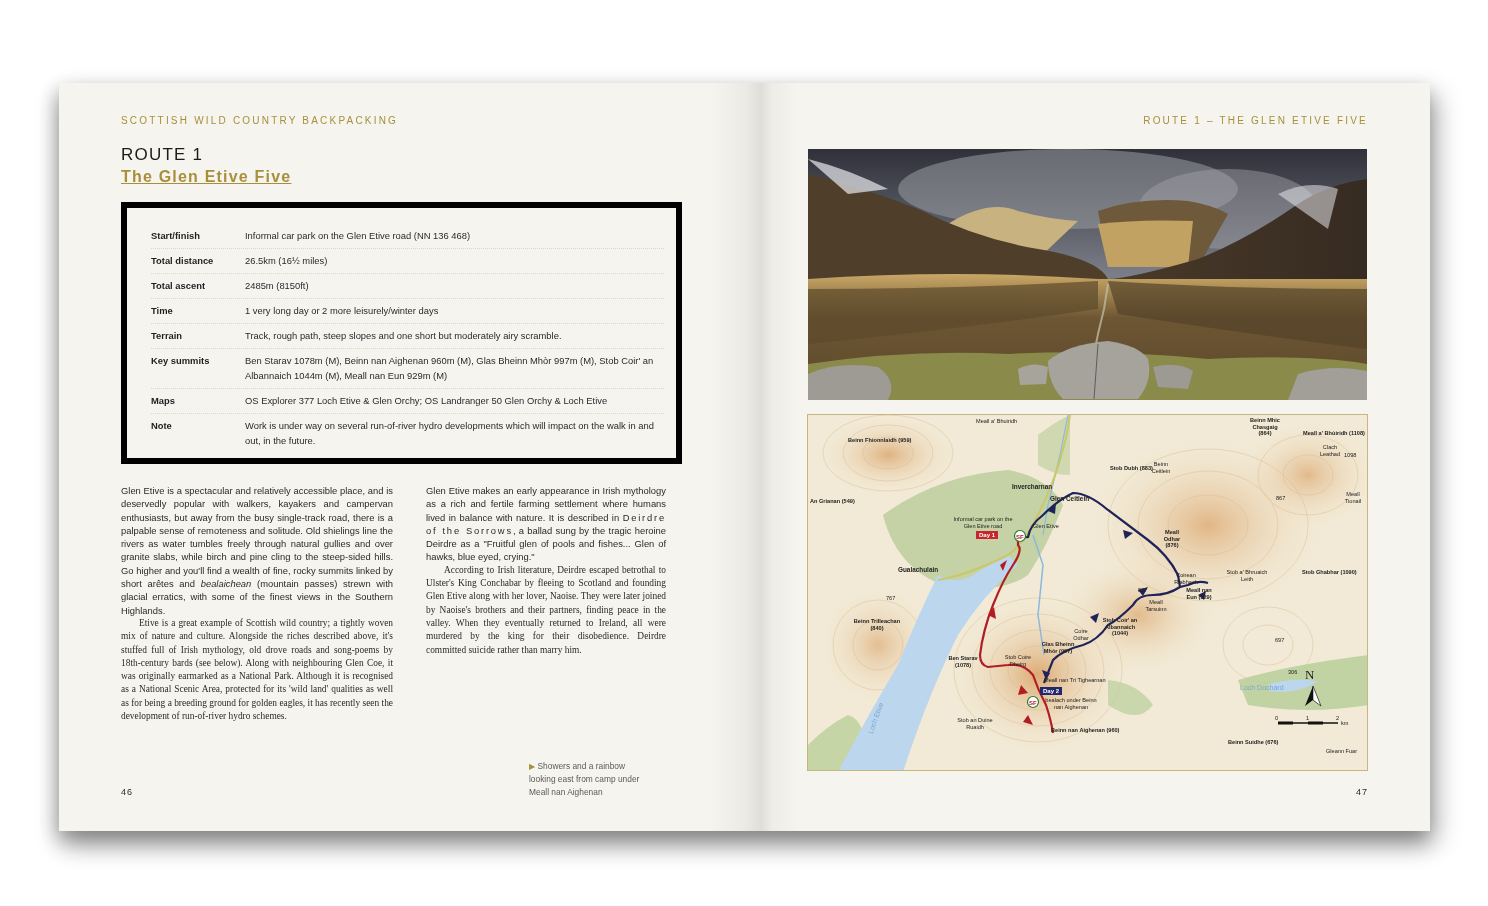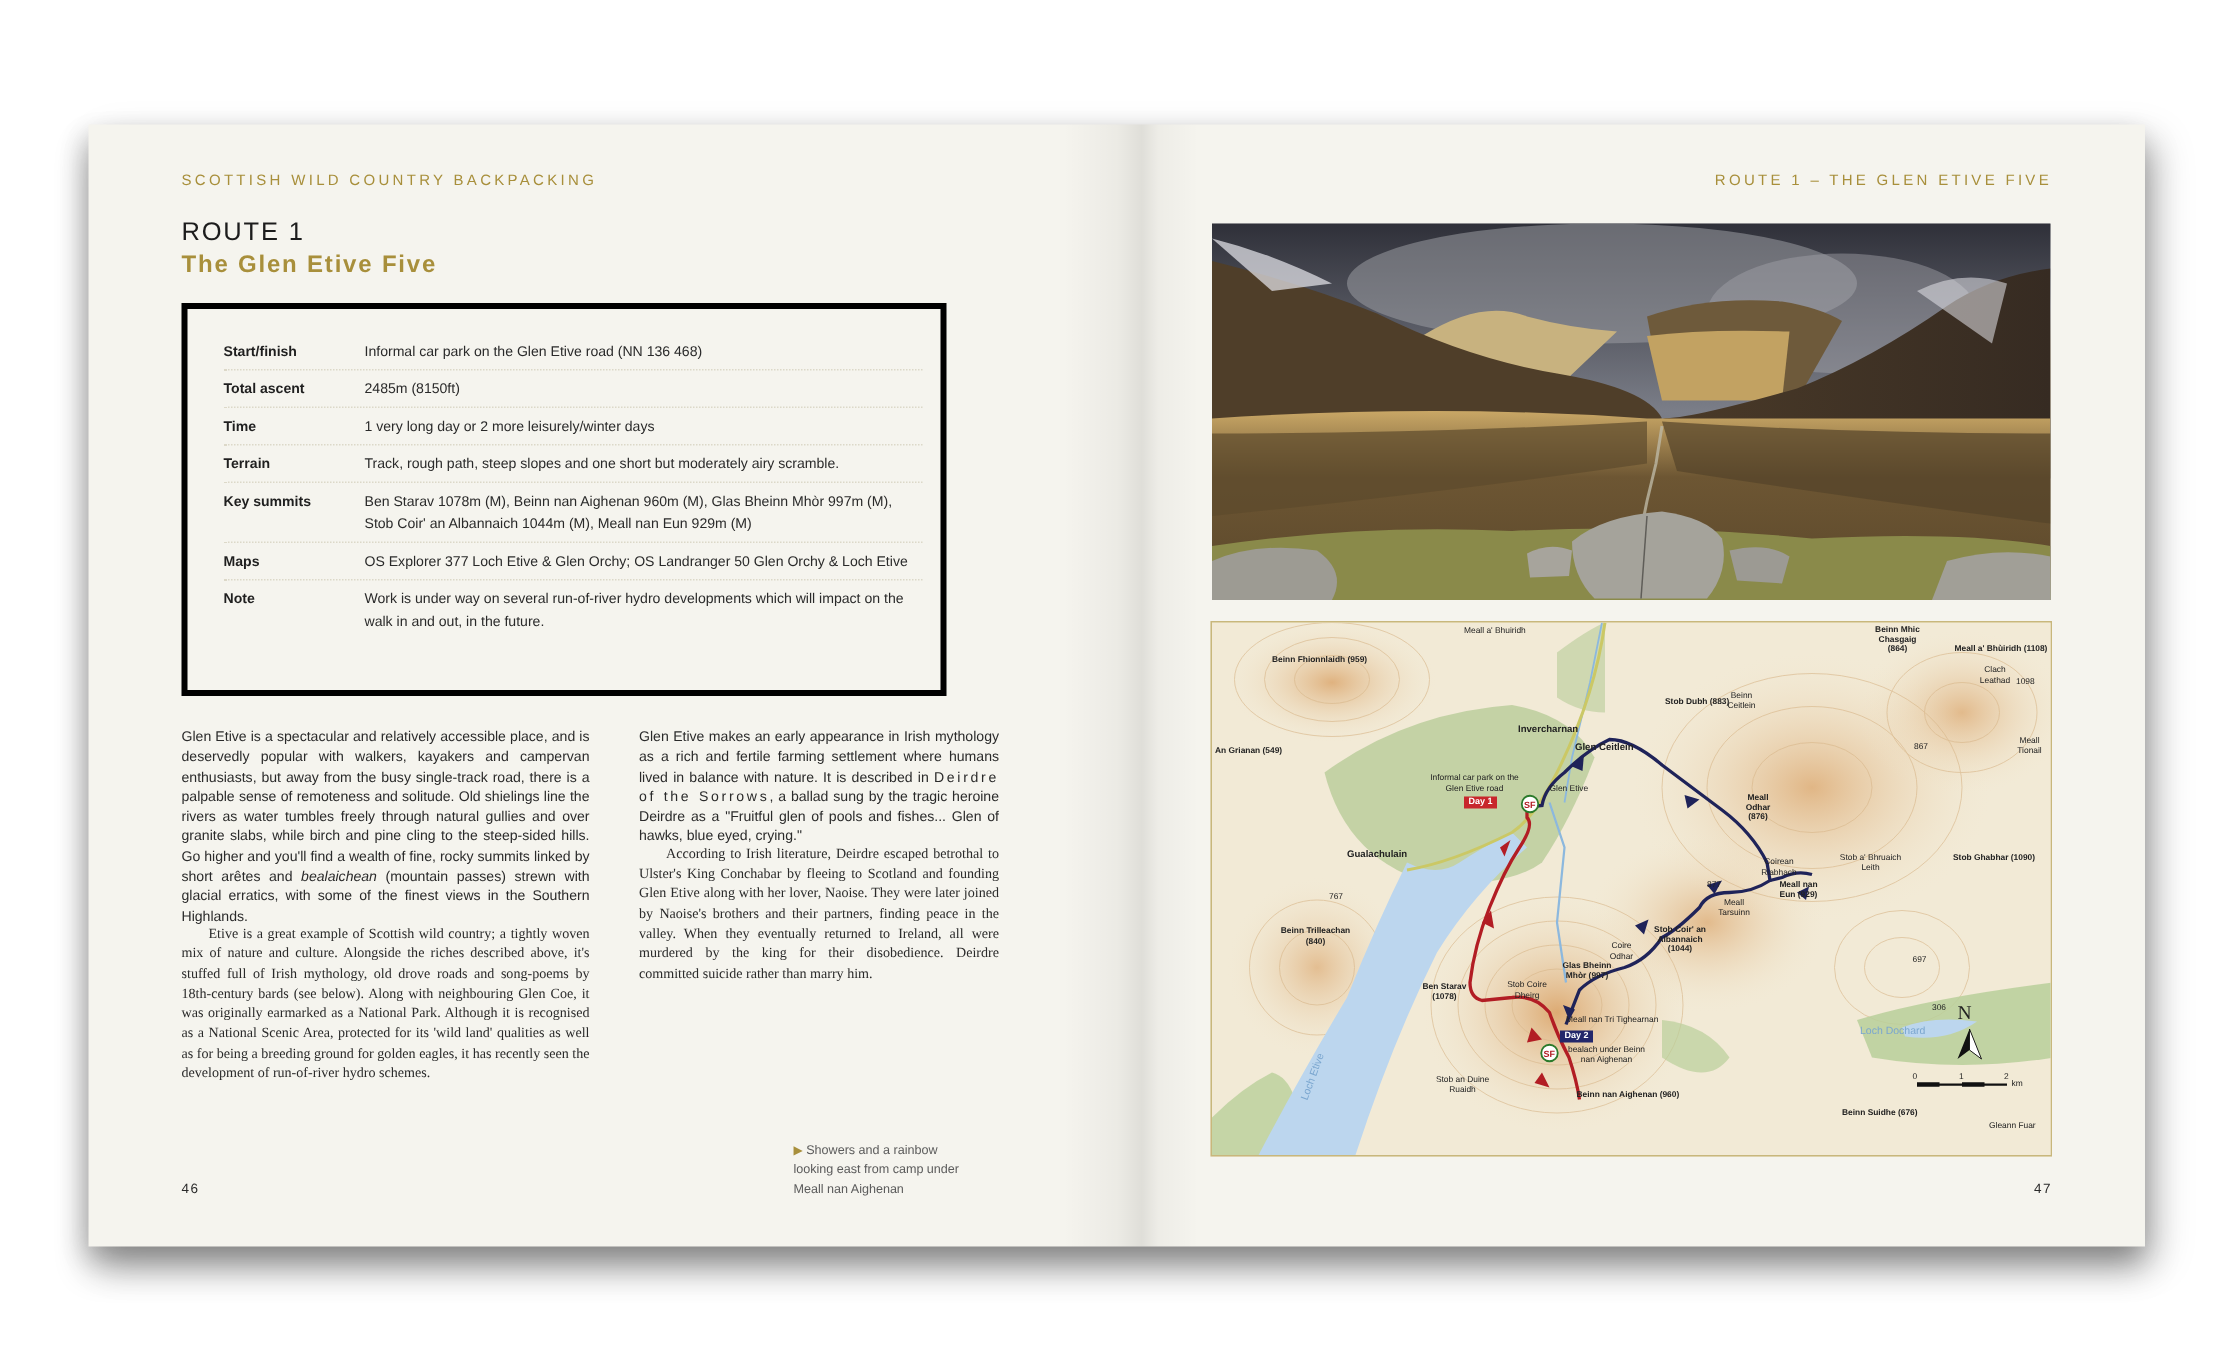--- a/index.html
+++ b/index.html
@@ -21,26 +21,26 @@
     position: absolute; top: 32px; font-size: 10px; letter-spacing: 2.2px;
     color: #a88f3b; text-transform: uppercase;
   }
   .running-head.left { left: 62px; }
   .running-head.right { right: 62px; }
 
   .route-num {
     position: absolute; left: 62px; top: 62px; font-size: 17px; letter-spacing: 1.2px; color: #1c1c1c;
   }
   .route-title {
-    position: absolute; left: 62px; top: 85px; font-size: 16px; font-weight: bold; letter-spacing: 1.2px; color: #a88f3b;
+    position: absolute; left: 62px; top: 85px; font-size: 16px; font-weight: bold; letter-spacing: 1.2px; color: #a88f3b; text-decoration: underline;
   }
 
   .info-box {
-    position: absolute; left: 62px; top: 119px; width: 510px; height: 262px;
-    border: 4px solid #000000; padding: 16px 12px 0 24px;
+    position: absolute; left: 62px; top: 119px; width: 561px; height: 262px;
+    border: 6px solid #000000; padding: 16px 12px 0 24px;
   }
   .info-row {
     display: flex; border-bottom: 1px dotted #dcd8c8; padding: 4px 0 5px 0; font-size: 9.4px; line-height: 15px; color: #2a2a2a;
   }
   .info-row:last-child { border-bottom: none; }
   .info-label { width: 94px; flex: none; font-weight: bold; color: #1f1f1f; }
   .info-value { flex: 1; padding-right: 6px; }
 
   .body-col {
     position: absolute; top: 401px; font-size: 9.4px; line-height: 13.3px; color: #2a2a2a; text-align: justify;
@@ -82,20 +82,24 @@
   <div class="gutter"></div>
 
   <div class="running-head left">SCOTTISH WILD COUNTRY BACKPACKING</div>
   <div class="route-num">ROUTE 1</div>
   <div class="route-title">The Glen Etive Five</div>
 
   <div class="info-box">
     <div class="info-row">
       <div class="info-label">Start/finish</div>
       <div class="info-value">Informal car park on the Glen Etive road (NN 136 468)</div>
+    </div>
+    <div class="info-row">
+      <div class="info-label">Total distance</div>
+      <div class="info-value">26.5km (16½ miles)</div>
     </div>
     <div class="info-row">
       <div class="info-label">Total ascent</div>
       <div class="info-value">2485m (8150ft)</div>
     </div>
     <div class="info-row">
       <div class="info-label">Time</div>
       <div class="info-value">1 very long day or 2 more leisurely/winter days</div>
     </div>
     <div class="info-row">

